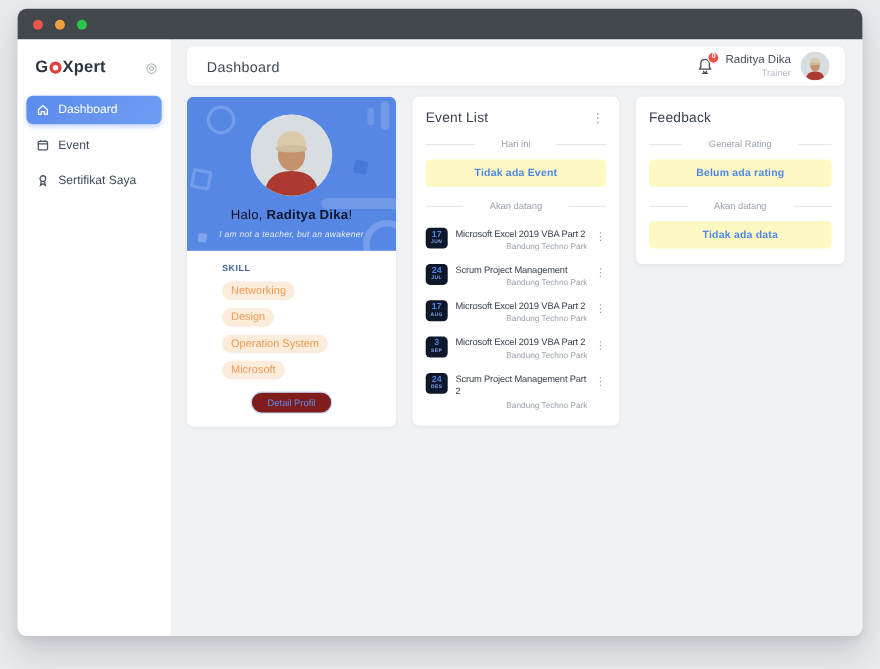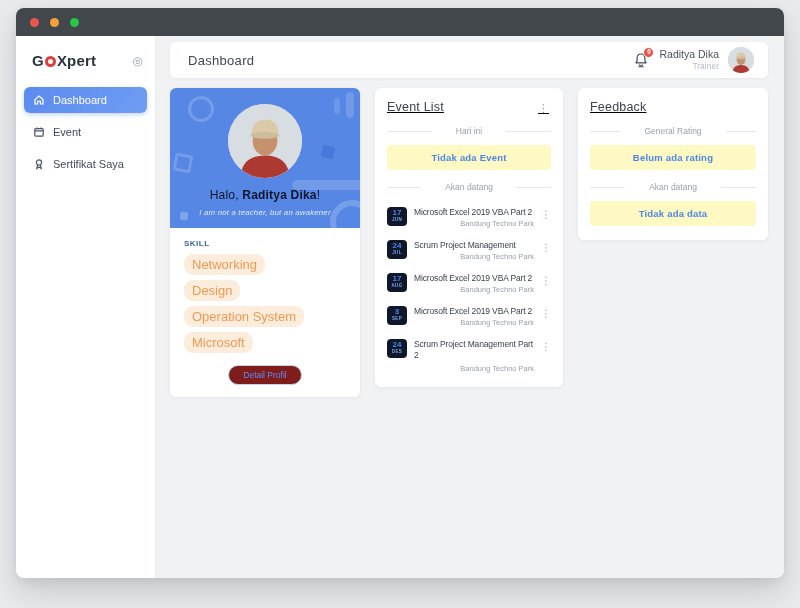--- a/index.html
+++ b/index.html
@@ -113,40 +113,40 @@
   .greeting {
     position:absolute; left:0; right:0; bottom:26px; text-align:center;
     color:#0f172a; font-size:12px; letter-spacing:.2px;
   }
   .greeting b { font-weight:bold; }
   .quote {
     position:absolute; left:0; right:0; bottom:11px; text-align:center;
     color:rgba(255,255,255,.82); font-size:7.8px; font-style:italic; letter-spacing:.2px;
   }
 
-  .profile-body { display:flex; padding:11px 14px 0; }
+  .profile-body { display:flex; padding:11px 32px 0; }
   .col-skill { flex:1.15; }
   .col-stats { flex:1; }
   .mini-label {
     font-size:8px; font-weight:bold; color:#3d6398; letter-spacing:.5px; margin-bottom:6px;
   }
   .tag {
-    display:inline-block; font-size:13px; color:#ef9a51; background:#fcecdc;
+    display:inline-block; font-size:10px; color:#ef9a51; background:#fcecdc;
     padding:3px 8px; border-radius:9px; margin-bottom:5px; white-space:nowrap;
   }
   .tag-break { display:block; height:0; }
   .stat-value { font-size:13px; font-weight:bold; color:#2f3744; margin:1px 0 8px; }
   .btn-row { text-align:center; padding:6px 0 12px; }
   .detail-btn {
     font-family:inherit; font-size:8.5px; color:#5c8cee; background:#7f1d1d;
     border:1px solid #c4d5f2; border-radius:12px; padding:4px 14px; cursor:pointer;
   }
 
   
-  .card-title-row { display:flex; align-items:flex-end; justify-content:space-between;text-decoration:underline; }
+  .card-title-row { display:flex; align-items:flex-end; justify-content:space-between; }
   .card-title { font-size:12.5px; color:#39424f; letter-spacing:.2px; }
   .kebab { font-size:11px; color:#8a93a0; cursor:pointer; line-height:1; padding:0 2px; }
   .divider { display:flex; align-items:center; gap:24px; margin:12px 0 9px; }
   .divider .line { flex:1; height:1px; background:#e3e6ea; }
   .div-text { font-size:8.5px; color:#9aa1ab; white-space:nowrap; }
   .empty-btn {
     display:block; width:100%; height:25px; border:none; border-radius:4px;
     background:#fef9c3; color:#4b86e8; font-family:inherit; font-size:9.5px;
     font-weight:bold; cursor:pointer; letter-spacing:.2px;
   }

